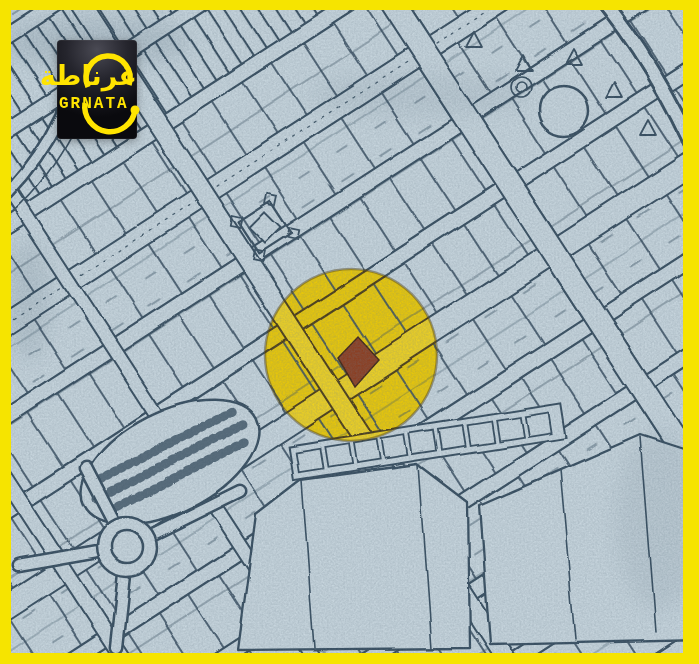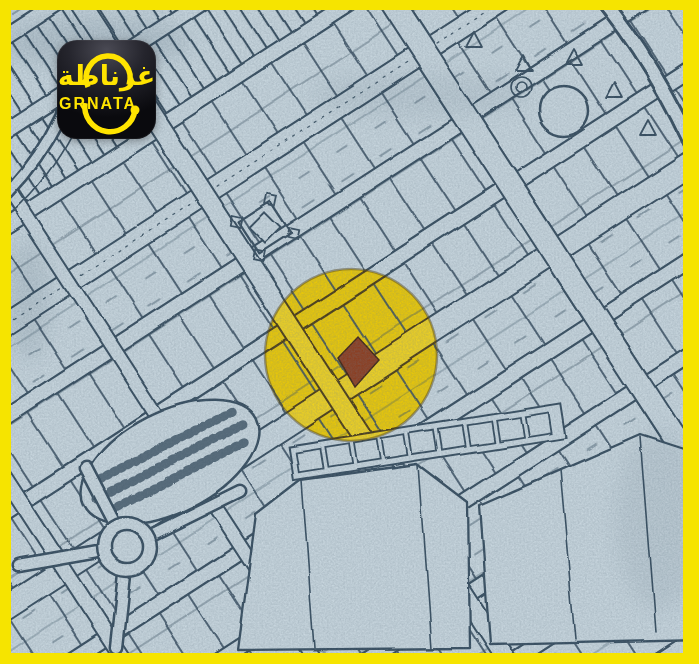--- a/index.html
+++ b/index.html
@@ -15,31 +15,31 @@
   }
   html,body{margin:0;padding:0;background:#222;}
   .stage{position:relative;width:699px;height:664px;overflow:hidden;background:var(--map-bg);
          font-family:"DejaVu Sans",sans-serif;}
   #map-svg{position:absolute;left:0;top:0;z-index:1;}
   #map-svg path{fill:none;stroke-linecap:round;stroke-linejoin:round;}
   .ln{stroke:var(--ink,#32495B);}
   .bg{fill:var(--bgfill,#CBD9E1);}
   .frame-border{position:absolute;inset:0;z-index:5;box-sizing:border-box;pointer-events:none;
     border-style:solid;border-color:var(--frame-yellow);border-width:10px 16px 11px 11px;}
-  .logo{position:absolute;left:57px;top:40px;width:99px;height:99px;z-index:6;border-radius:20px;
+  .logo{position:absolute;left:57px;top:40px;width:80px;height:99px;z-index:6;border-radius:4px;
     background-color:var(--logo-black);
     background-image:radial-gradient(120% 95% at 50% 10%, #4a4a54 0%, #25252d 32%, #0a0a0e 72%);
     box-shadow:0 2px 9px rgba(0,0,0,.35), inset 0 0 0 1px rgba(255,255,255,.05);}
   .logo svg{position:absolute;left:0;top:0;}
   .logo-arabic{position:absolute;left:0;right:0;top:19px;height:34px;line-height:34px;z-index:2;
     text-align:center;direction:rtl;color:var(--logo-yellow);font-weight:bold;font-size:27px;
     font-family:"DejaVu Sans",sans-serif;}
   .logo-latin{position:absolute;left:0;right:0;top:55px;height:18px;line-height:18px;z-index:2;
     text-align:left;color:var(--logo-yellow);font-weight:bold;font-size:16px;letter-spacing:2px;
-    text-indent:2px;font-family:Liberation Sans, sans-serif;}
+    text-indent:2px;font-family:Liberation Mono, monospace;}
 </style>
 </head>
 <body>
 
 <div class="stage">
 
   <svg id="map-svg" viewBox="0 0 699 664" width="699" height="664">
     <defs>
       <clipPath id="hl-clip">
           <circle cx="351" cy="355" r="86"></circle>

